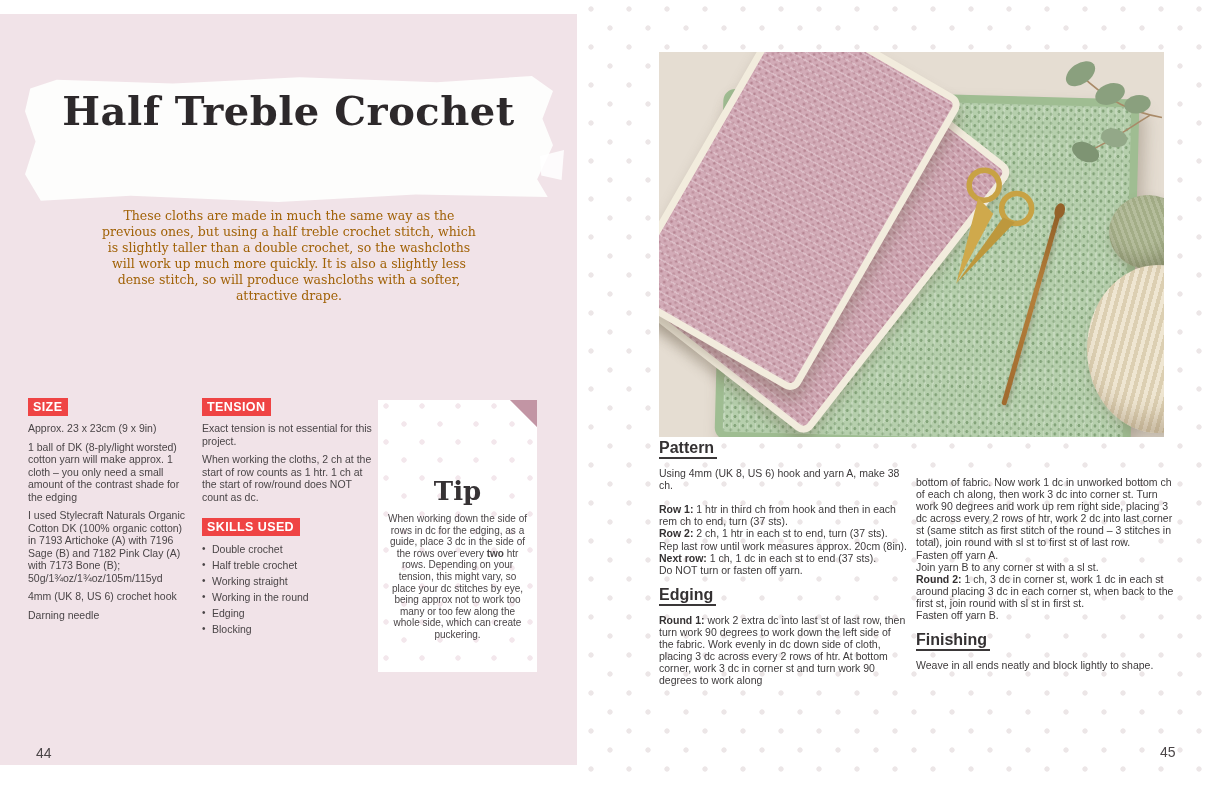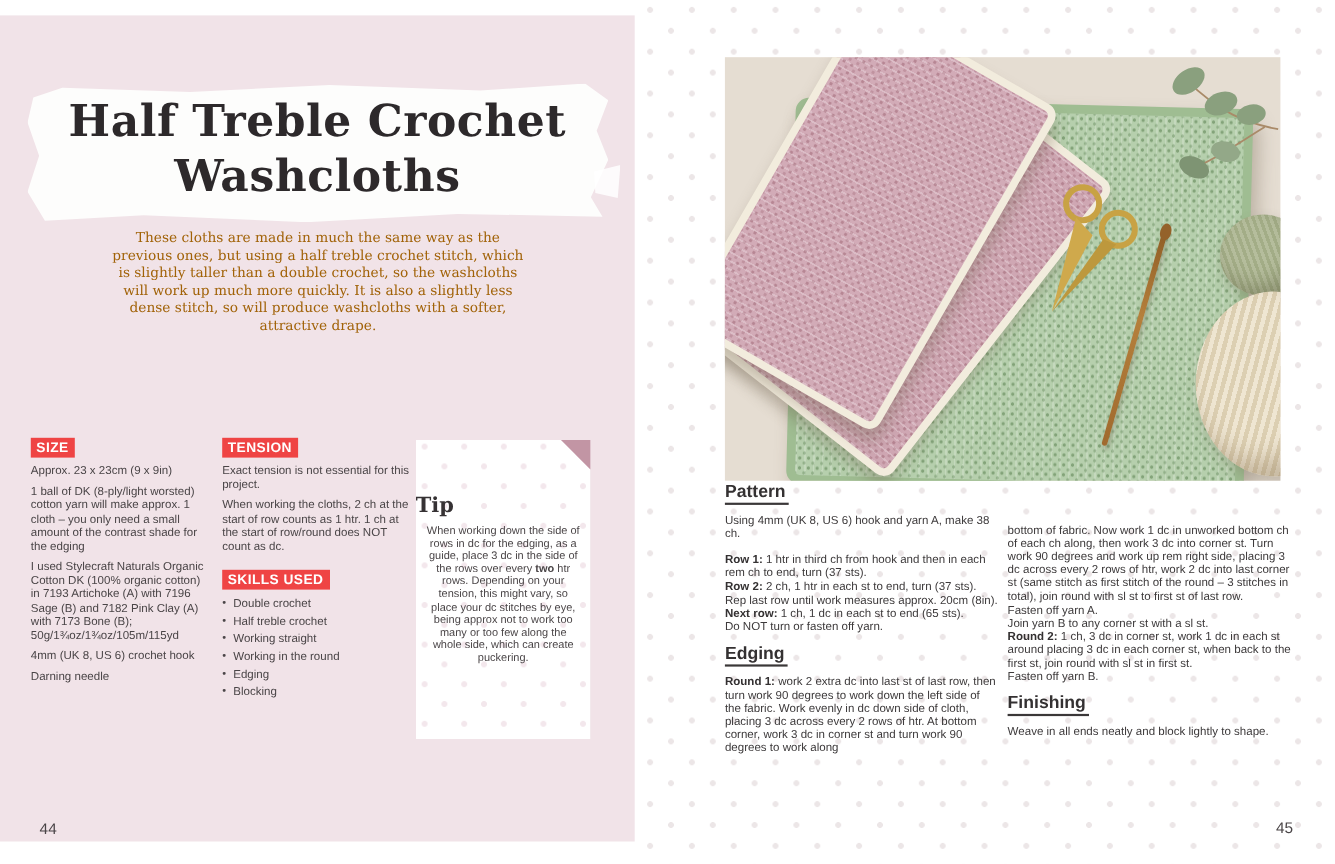--- a/index.html
+++ b/index.html
@@ -69,23 +69,23 @@
     background-size:36px 36px,36px 36px;
     background-position:8px 6px,26px 24px;
     clip-path:polygon(0 0,calc(100% - 27px) 0,100% 27px,100% 100%,0 100%);
     box-shadow:0 2px 6px rgba(0,0,0,.08);
   }
   .tip-fold{
     left:510px;top:400px;width:27px;height:27px;background:#c295a4;
     clip-path:polygon(0 0,100% 0,100% 100%);
   }
   .tip-title{
-    margin-top:48px;text-align:left;
+    margin-top:76px;text-align:center;
     font-family:"DejaVu Serif","Liberation Serif",serif;
-    font-weight:700;font-size:19px;color:#363234;
+    font-weight:700;font-size:26px;color:#363234;
   }
   .tip-body{
     margin:7px auto 0;width:140px;text-align:center;
     font-size:10px;line-height:11.6px;color:#4a4547;
   }
 
   
   .photo{
     left:659px;top:52px;width:505px;height:385px;background:#e5ddd2;overflow:hidden;
   }
@@ -192,21 +192,21 @@
     </svg>
     <div class="abs hook"></div>
   </div>
 
   <div class="abs pat-col pat-col1" style="left:75px;">
     <h2 class="sec-head">Pattern</h2>
     <p class="gap"><span>Using 4mm (UK 8, US 6) hook and yarn A, make 38 ch.</span></p>
     <p class="gap-lg"><b>Row 1:</b><span> 1 htr in third ch from hook and then in each rem ch to end, turn (37 sts).</span></p>
     <p><b>Row 2:</b><span> 2 ch, 1 htr in each st to end, turn (37 sts).</span></p>
     <p><span>Rep last row until work measures approx. 20cm (8in).</span></p>
-    <p><b>Next row:</b><span> 1 ch, 1 dc in each st to end (65 sts).</span></p>
+    <p><b>Next row:</b><span> 1 ch, 1 dc in each st to end (37 sts).</span></p>
     <p><span>Do NOT turn or fasten off yarn.</span></p>
     <h2 class="sec-head mt-head">Edging</h2>
     <p class="gap"><b>Round 1:</b><span> work 2 extra dc into last st of last row, then turn work 90 degrees to work down the left side of the fabric. Work evenly in dc down side of cloth, placing 3 dc across every 2 rows of htr. At bottom corner, work 3 dc in corner st and turn work 90 degrees to work along</span></p>
   </div>
 
   <div class="abs pat-col pat-col2" style="left:332px;">
     <p><span>bottom of fabric. Now work 1 dc in unworked bottom ch of each ch along, then work 3 dc into corner st. Turn work 90 degrees and work up rem right side, placing 3 dc across every 2 rows of htr, work 2 dc into last corner st (same stitch as first stitch of the round – 3 stitches in total), join round with sl st to first st of last row.</span></p>
     <p><span>Fasten off yarn A.</span></p>
     <p><span>Join yarn B to any corner st with a sl st.</span></p>
     <p><b>Round 2:</b><span> 1 ch, 3 dc in corner st, work 1 dc in each st around placing 3 dc in each corner st, when back to the first st, join round with sl st in first st.</span></p>
@@ -216,21 +216,20 @@
   </div>
 
   <div class="abs page-num" style="left:576px;top:744px;">45</div>
 </div>
 
 <div class="abs left-page"></div>
 <div class="abs brush"></div>
 <div class="abs brush-streak"></div>
 <div class="abs page-title">
   <div>Half Treble Crochet</div>
-  <div>Washcloths</div>
 </div>
 <div class="abs intro">These cloths are made in much the same way as the previous ones, but using a half treble crochet stitch, which is slightly taller than a double crochet, so the washcloths will work up much more quickly. It is also a slightly less dense stitch, so will produce washcloths with a softer, attractive drape.</div>
 
 <div class="abs col col1">
   <span class="chip">SIZE</span>
   <p>Approx. 23 x 23cm (9 x 9in)</p>
   <p>1 ball of DK (8-ply/light worsted) cotton yarn will make approx. 1 cloth – you only need a small amount of the contrast shade for the edging</p>
   <p>I used Stylecraft Naturals Organic Cotton DK (100% organic cotton) in 7193 Artichoke (A) with 7196 Sage (B) and 7182 Pink Clay (A) with 7173 Bone (B); 50g/1¾oz/1¾oz/105m/115yd</p>
   <p>4mm (UK 8, US 6) crochet hook</p>
   <p>Darning needle</p>

